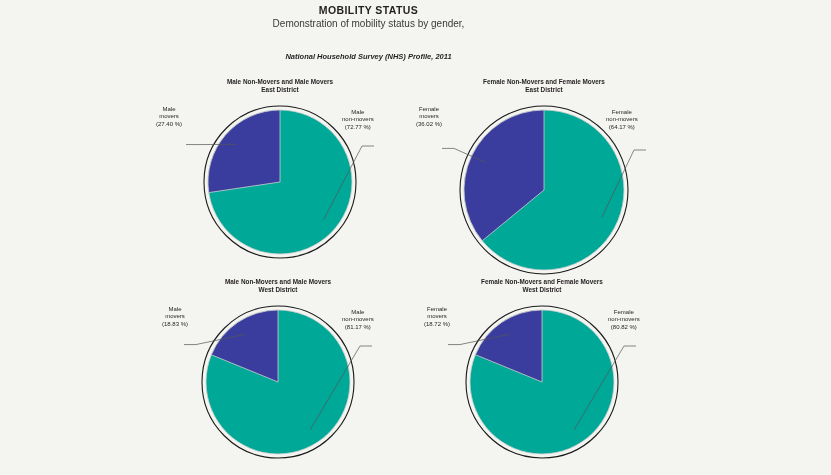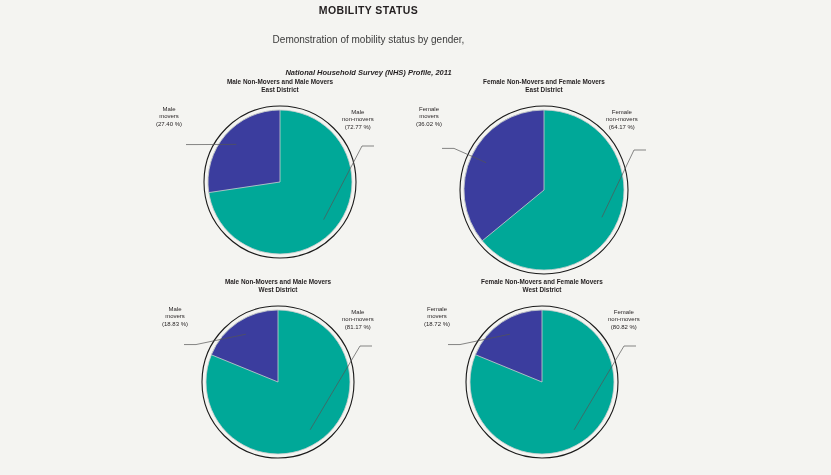--- a/index.html
+++ b/index.html
@@ -14,21 +14,21 @@
   #root{position:relative;width:831px;height:475px;}
 
   
   .header{position:absolute;left:0;top:4px;width:737px;text-align:center;}
   .main-title{
     font-size:10.5px;font-weight:bold;letter-spacing:.4px;
     color:#231f20;line-height:12px;
   }
   .sub-title{
     font-size:10px;font-weight:normal;color:#3a3a3a;
-    line-height:13px;margin-top:17px;
+    line-height:13px;margin-top:1px;
   }
   .source-title{
     font-size:7.5px;font-weight:bold;font-style:italic;color:#231f20;
     margin-top:22px;line-height:10px;
   }
 
   
   .chart{position:absolute;width:300px;height:215px;}
   .chart-title{
     position:absolute;left:0;top:0;width:300px;text-align:center;

